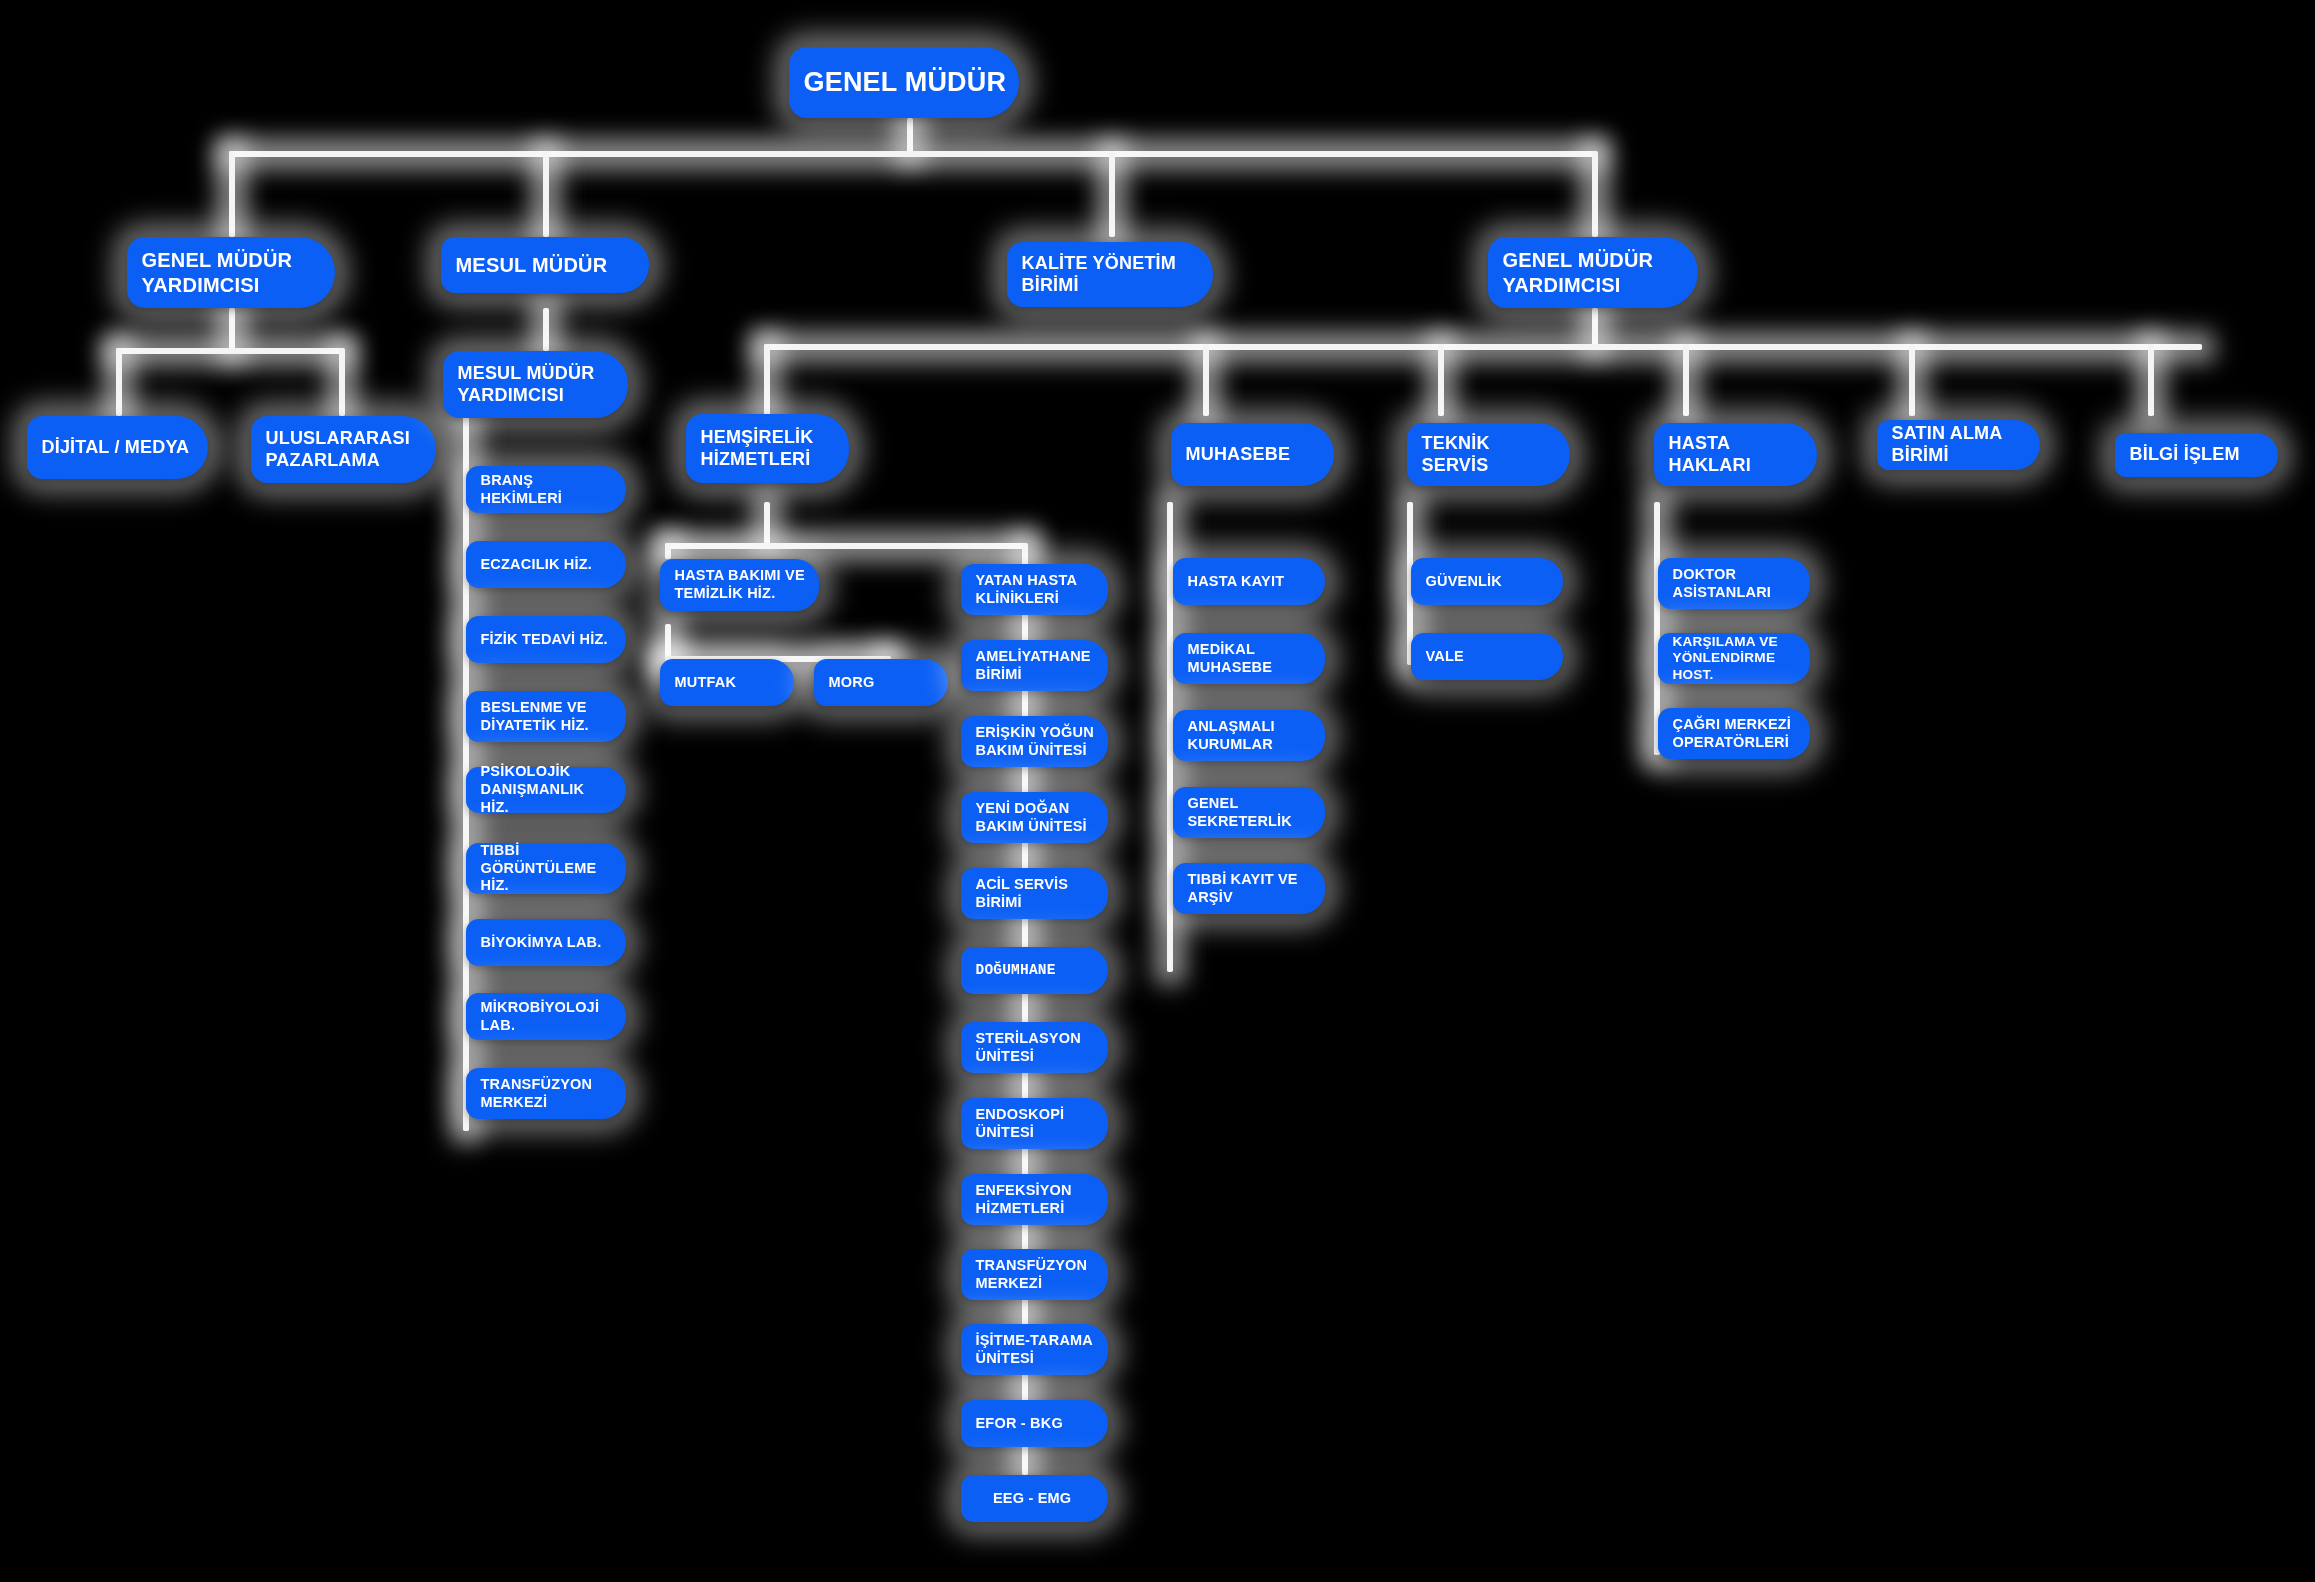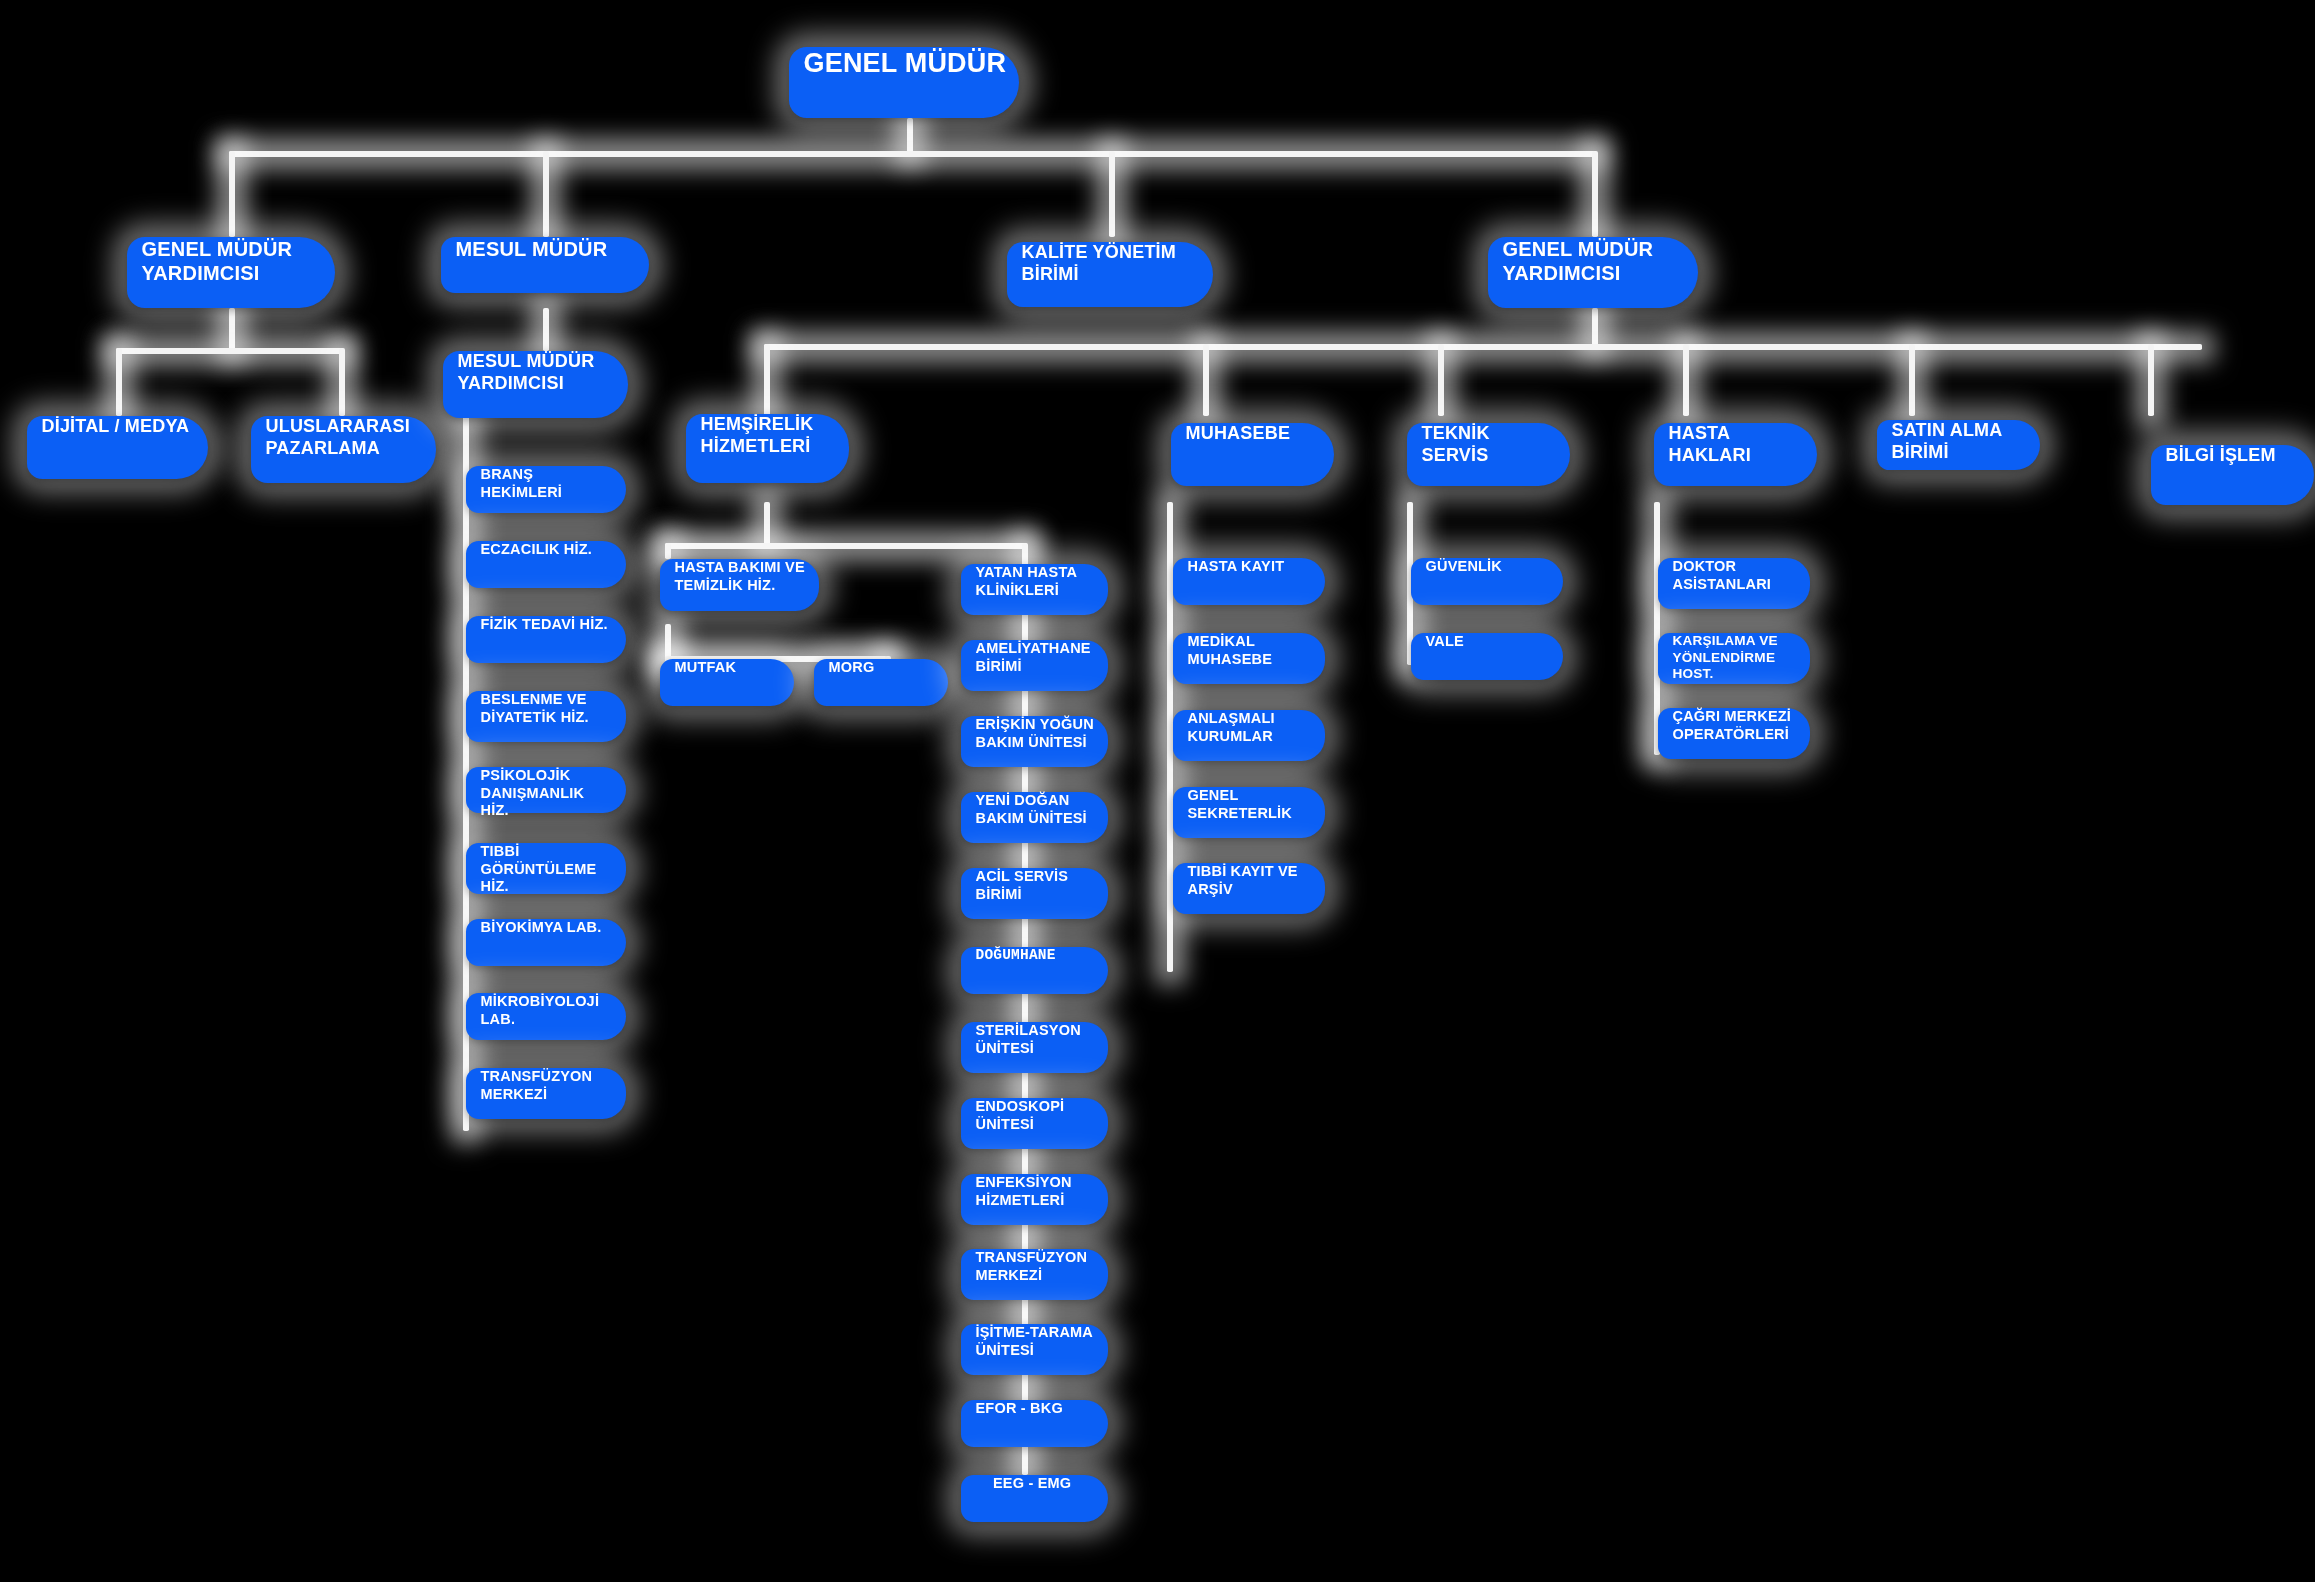--- a/index.html
+++ b/index.html
@@ -28,20 +28,21 @@
   .ln.h { height: 6.3px; }
   .ln.v { width: 6.3px; }
 
   
   .node {
     position: absolute;
     background: #0B5FF5;
     color: #ffffff;
     border-radius: 14.5px 27px 27px 14.5px;
     display: flex;
+    align-items: center;
     padding: 0 12.7px 0 14.5px;
     z-index: 5;
     box-shadow: 0 2.7px 9px rgba(0,0,0,0.35), 0 0 27px 14.5px rgba(255,255,255,0.42);
     letter-spacing: 0.2px;
     line-height: 1.22;
     font-weight: 700;
     text-transform: uppercase;
   }
   .node span { display: block; width: 100%; }
 
@@ -164,21 +165,21 @@
   </div>
   <div class="node n-l3" style="left:1407px; top:423px; width:163px; height:63px;">
     <span>TEKNİK SERVİS</span>
   </div>
   <div class="node n-l3" style="left:1654px; top:423px; width:163px; height:63px;">
     <span>HASTA HAKLARI</span>
   </div>
   <div class="node n-l3" style="left:1877px; top:420px; width:163px; height:50px;">
     <span>SATIN ALMA BİRİMİ</span>
   </div>
-  <div class="node n-l3" style="left:2115px; top:445px; width:163px; height:60px;margin-left:36px;">
+  <div class="node n-l3" style="left:2115px; top:433px; width:163px; height:44px;">
     <span>BİLGİ İŞLEM</span>
   </div>
 
   <div class="node n-leaf" style="left:660px; top:559px; width:159px; height:52px;">
     <span>HASTA BAKIMI VE TEMİZLİK HİZ.</span>
   </div>
   <div class="node n-leaf" style="left:660px; top:659px; width:134px; height:47px;">
     <span>MUTFAK</span>
   </div>
   <div class="node n-leaf" style="left:814px; top:659px; width:134px; height:47px;">

